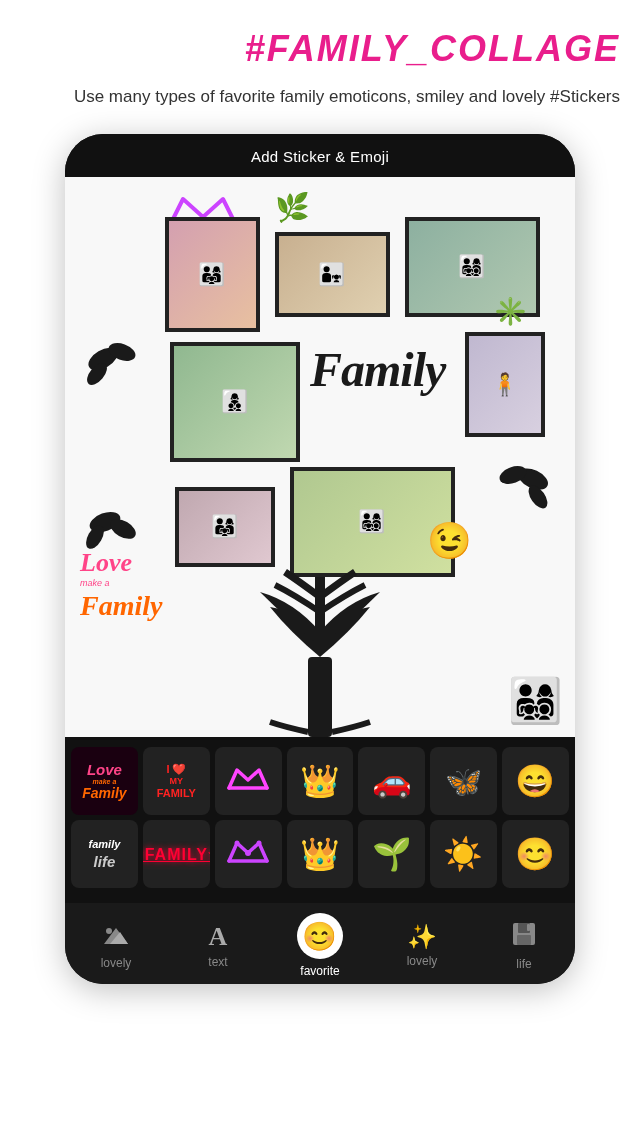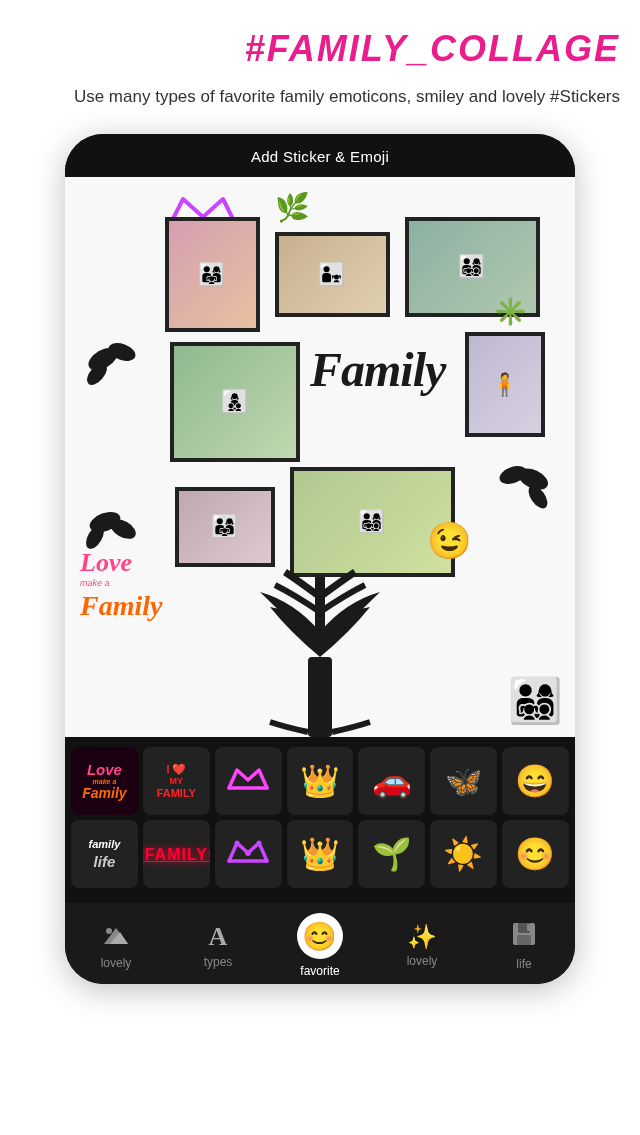--- a/index.html
+++ b/index.html
@@ -517,21 +517,21 @@
               <polygon points="2,22 14,6 26,22" fill="#888"></polygon>
               <polygon points="8,22 18,10 26,22" fill="#aaa"></polygon>
               <circle cx="7" cy="9" r="3" fill="#888"></circle>
             </svg>
           </div>
           <div class="nav-label">lovely</div>
         </div>
 
         <div class="nav-item">
           <div class="nav-icon" style="color:#aaa; font-size:26px; font-weight:900; font-family:serif;">A</div>
-          <div class="nav-label">types</div>
+          <div class="nav-label">text</div>
         </div>
 
         <div class="nav-item active-item">
           <div class="nav-icon-circle">
             <span class="nav-icon-emoji">😊</span>
           </div>
           <div class="nav-label active">favorite</div>
         </div>
 
         <div class="nav-item">

